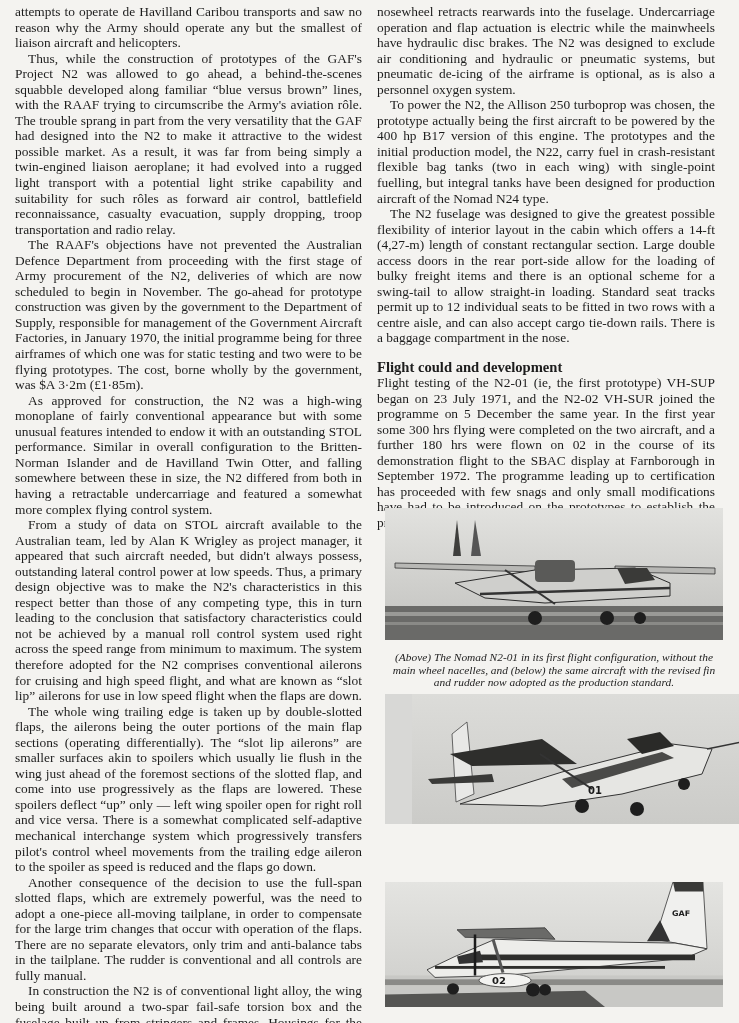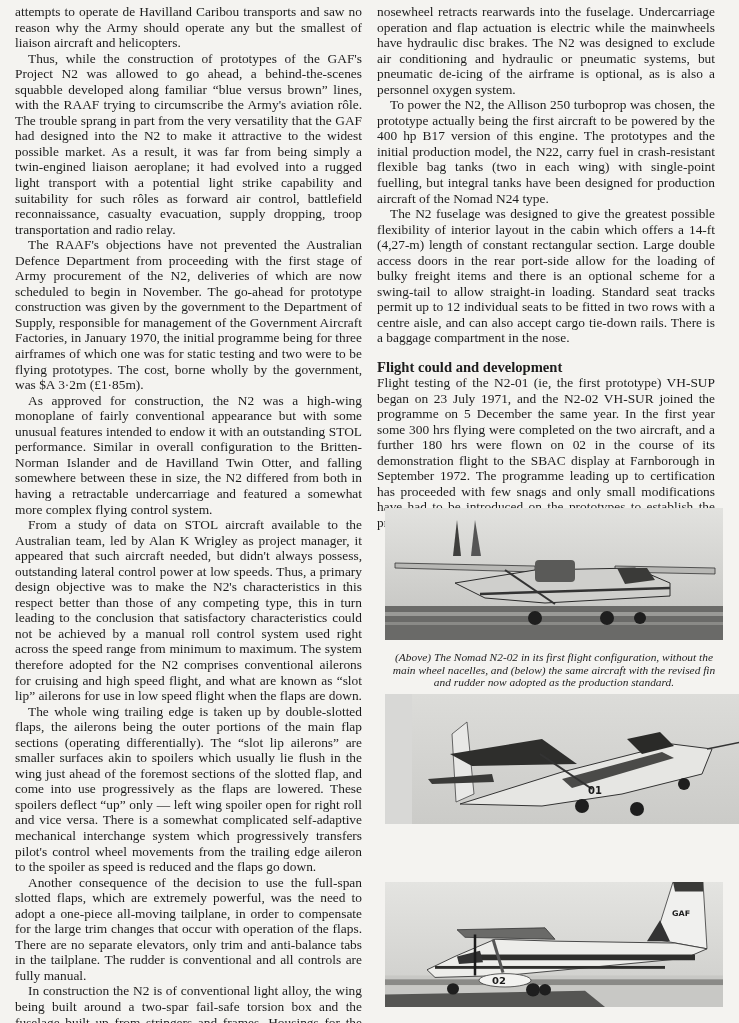--- a/index.html
+++ b/index.html
@@ -91,21 +91,21 @@
 
       <polygon points="232,60 262,60 270,72 240,76" fill="#3a3a38"></polygon>
 
       <line x1="120" y1="62" x2="170" y2="96" stroke="#333" stroke-width="2"></line>
 
       <circle cx="150" cy="110" r="7" fill="#1e1e1e"></circle>
       <circle cx="222" cy="110" r="7" fill="#1e1e1e"></circle>
       <circle cx="255" cy="110" r="6" fill="#1e1e1e"></circle>
     </svg>
   </div>
-  <div class="caption cap1">(Above) The Nomad N2-02 in its first flight configuration, without the main wheel nacelles, and (below) the same aircraft with the revised fin and rudder now adopted as the production standard.</div>
+  <div class="caption cap1">(Above) The Nomad N2-01 in its first flight configuration, without the main wheel nacelles, and (below) the same aircraft with the revised fin and rudder now adopted as the production standard.</div>
 
   <div class="figure fig2">
     <svg viewBox="0 0 338 130" preserveAspectRatio="none">
       <defs>
         <linearGradient id="sky2" x1="0" y1="0" x2="0" y2="1">
           <stop offset="0" stop-color="#dcdcd9"></stop>
           <stop offset="1" stop-color="#cbcbc8"></stop>
         </linearGradient>
       </defs>
       <rect width="338" height="130" fill="url(#sky2)"></rect>

